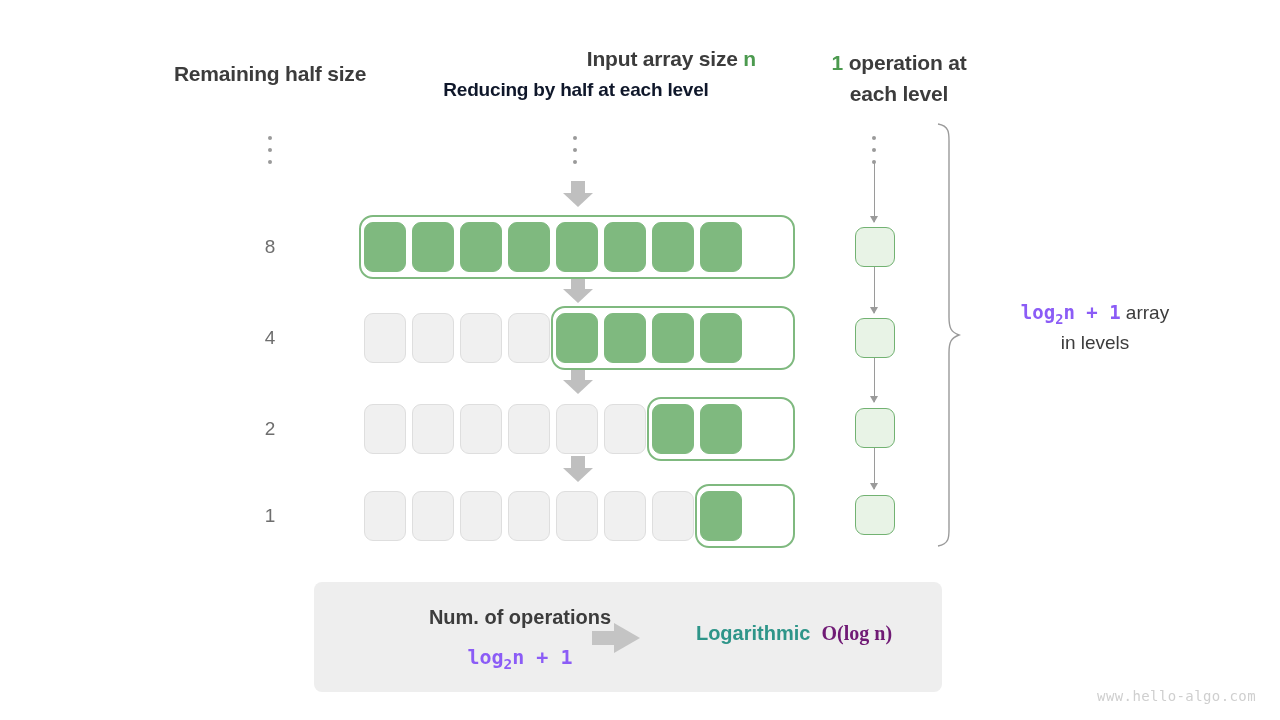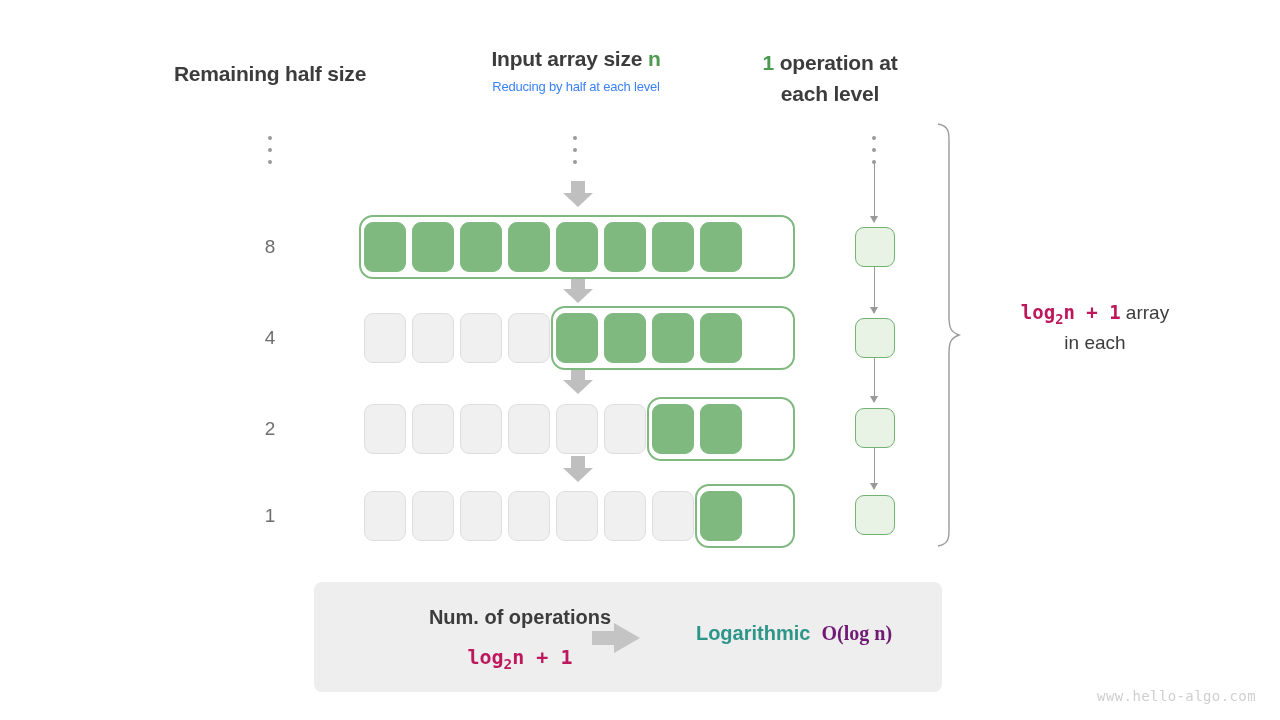--- a/index.html
+++ b/index.html
@@ -22,41 +22,41 @@
     text-align: center;
     white-space: nowrap;
   }
   .hdr-main {
     font-size: 21px;
     font-weight: bold;
     color: #3c3c3c;
     letter-spacing: -0.2px;
   }
   .hdr-sub {
-    font-size: 13px;
-    font-weight: normal;
-    color: #3b82f6;
+    font-size: 19px;
+    font-weight: bold;
+    color: #0f172a;
     letter-spacing: -0.2px;
   }
   .accent-green { color: #4c9a4f; }
   .mono-green {
     font-family: "DejaVu Sans Mono", monospace;
-    color: #be185d;
+    color: #8b5cf6;
     font-weight: bold;
   }
   .mono-teal {
     font-family: Liberation Serif, serif;
     color: #701a75;
     font-weight: bold;
   }
 
   #hdr-remaining { left: 120px; top: 62px; width: 300px; }
-  #hdr-input     { left: 396px; top: 47px; width: 360px; }
+  #hdr-input     { left: 396px; top: 47px; width: 360px; text-align: right; }
   #hdr-input-sub { left: 396px; top: 79px; width: 360px; }
-  #hdr-ops       { left: 740px; top: 47px; width: 180px; line-height: 1.48; white-space: normal; }
+  #hdr-ops       { left: 809px; top: 47px; width: 180px; line-height: 1.48; white-space: normal; }
 
   
   .row-label {
     position: absolute;
     width: 40px;
     text-align: center;
     font-size: 19px;
     color: #6e6e6e;
     left: 250px;
   }
@@ -414,21 +414,21 @@
     <span class="head"></span>
   </div>
 <div class="op-cell" style="top:495px;"></div>
 
 <svg id="brace" width="28" height="426" viewBox="0 0 28 426">
   <path d="M 4 2 C 16 4, 15 12, 15 22 L 15 195 C 15 206, 17 210, 25 213 C 17 216, 15 220, 15 231 L 15 404 C 15 414, 16 422, 4 424" fill="none" stroke="#9a9a9a" stroke-width="1.4"></path>
 </svg>
 
 <div id="levels-caption">
   <span class="formula mono-green"><span>log</span><sub>2</sub><span>n + 1</span></span><span> array</span><br>
-  <span>in each</span>
+  <span>in levels</span>
 </div>
 
 <div id="summary">
   <div class="sum-col" id="sum-left">
     <div class="sum-title">Num. of operations</div>
     <div class="sum-value mono-green"><span>log</span><sub>2</sub><span>n + 1</span></div>
   </div>
 
   <div class="sum-col" id="sum-right">
     <div class="sum-value"><span style="color:#2e9589;font-weight:bold;">Logarithmic</span>&nbsp;&nbsp;<span class="mono-teal">O(log n)</span></div>

